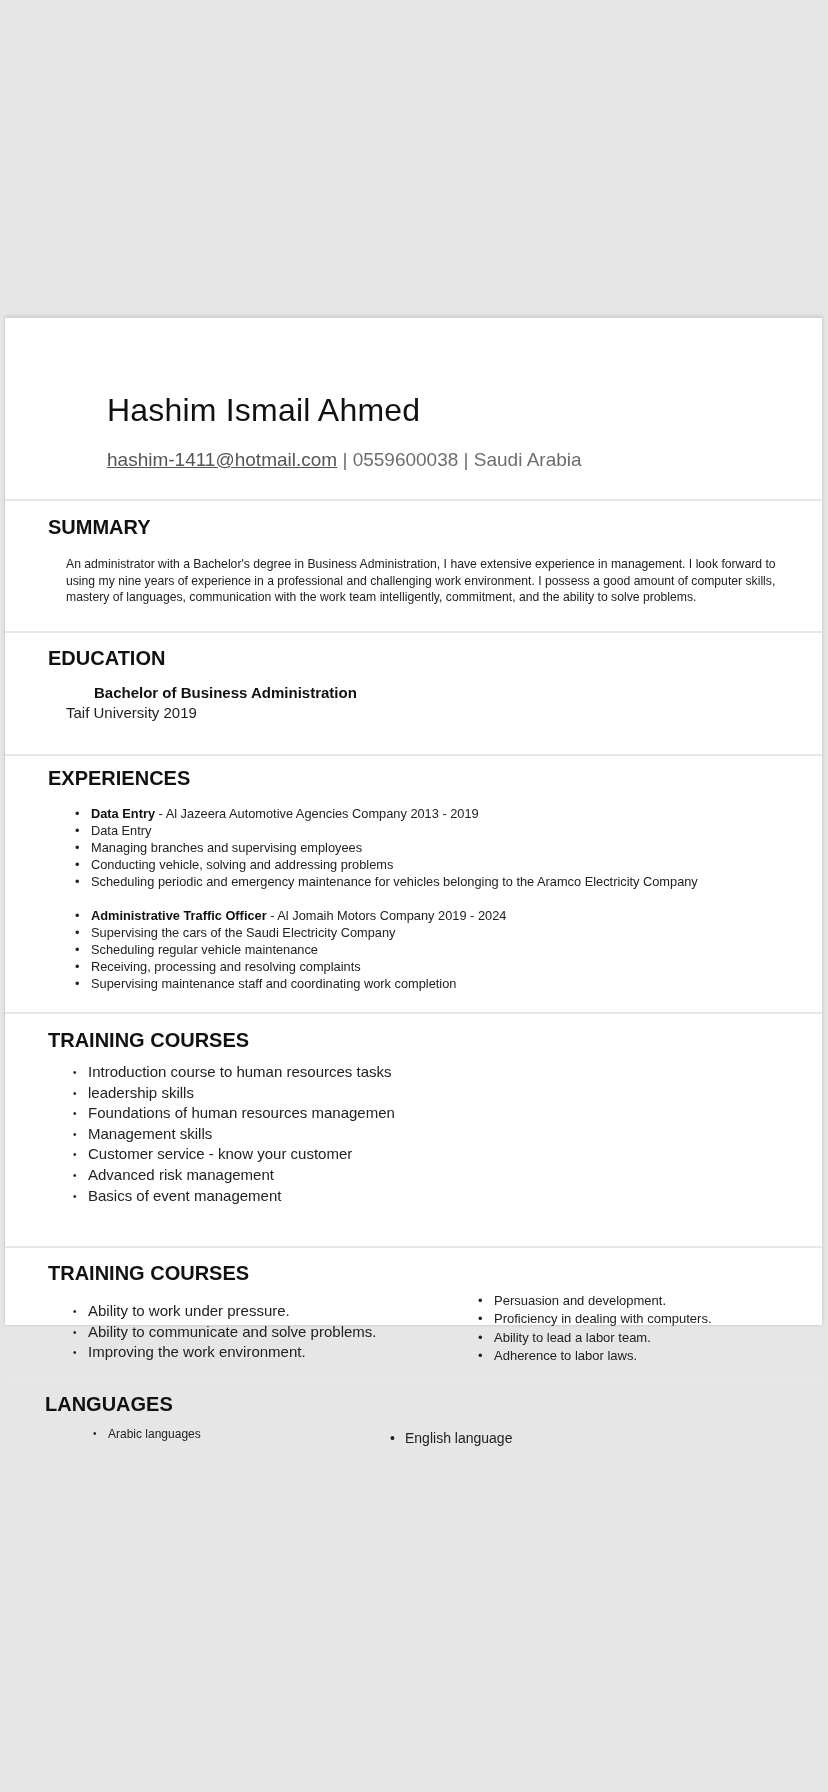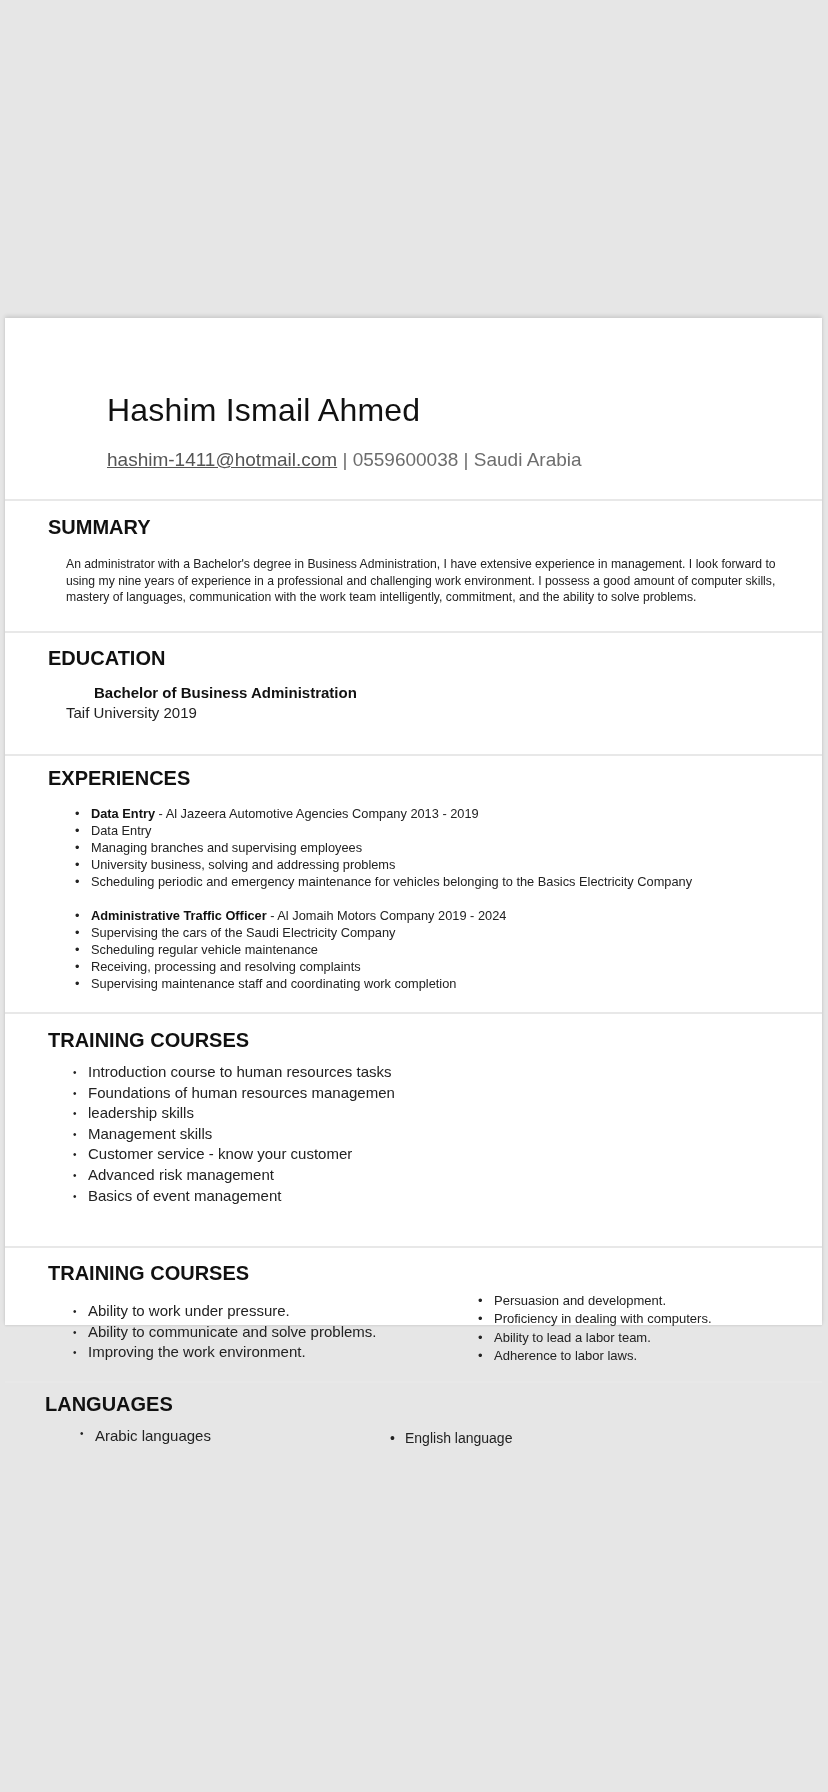--- a/index.html
+++ b/index.html
@@ -49,21 +49,21 @@
   .exp b { font-weight:bold; color:#111; }
 
   .train1 { position:absolute; left:64px; font-size:15px; line-height:20.6px; }
   .train1 li::before { font-size:10px; top:1px; left:4px; }
 
   .train2a { position:absolute; left:64px; font-size:15px; line-height:20.6px; }
   .train2a li::before { font-size:10px; top:1px; left:4px; }
   .train2b { position:absolute; left:470px; font-size:13px; line-height:18.4px; }
   .train2b li::before { left:3px; }
 
-  .lang1 { position:absolute; left:71px; font-size:15px; }
+  .lang1 { position:absolute; left:84px; font-size:12px; }
   .lang1 li::before { font-size:10px; top:1px; }
   .lang2 { position:absolute; left:381px; font-size:14px;text-align:center; }
 </style>
 </head>
 <body>
 
 <div class="page">
 
   <div class="name">Hashim Ismail Ahmed</div>
   <div class="contact">
@@ -78,37 +78,37 @@
   <div class="heading" style="top:329px">EDUCATION</div>
   <div class="edu-degree" style="top:366px">Bachelor of Business Administration</div>
   <div class="edu-school" style="top:386px">Taif University 2019</div>
   <div class="divider" style="top:436px"></div>
 
   <div class="heading" style="top:449px">EXPERIENCES</div>
   <ul class="bl exp" style="top:487px">
     <li><b>Data Entry</b><span> - Al Jazeera Automotive Agencies Company  2013 - 2019</span></li>
     <li>Data Entry</li>
     <li>Managing branches and supervising employees</li>
-    <li>University business, solving and addressing problems</li>
-    <li>Scheduling periodic and emergency maintenance for vehicles belonging to the Basics Electricity Company</li>
+    <li>Conducting vehicle, solving and addressing problems</li>
+    <li>Scheduling periodic and emergency maintenance for vehicles belonging to the Aramco Electricity Company</li>
   </ul>
   <ul class="bl exp" style="top:589px">
     <li><b>Administrative Traffic Officer</b><span> - Al Jomaih Motors Company 2019 - 2024</span></li>
     <li>Supervising the cars of the Saudi Electricity Company</li>
     <li>Scheduling regular vehicle maintenance</li>
     <li>Receiving, processing and resolving complaints</li>
     <li>Supervising maintenance staff and coordinating work completion</li>
   </ul>
   <div class="divider" style="top:694px"></div>
 
   <div class="heading" style="top:711px">TRAINING COURSES</div>
   <ul class="bl train1" style="top:744px">
     <li>Introduction course to human resources tasks</li>
+    <li>leadership skills</li>
     <li>Foundations of human resources managemen</li>
-    <li>leadership skills</li>
     <li>Management skills</li>
     <li>Customer service - know your customer</li>
     <li>Advanced risk management</li>
     <li>Basics of event management</li>
   </ul>
   <div class="divider" style="top:928px"></div>
 
   <div class="heading" style="top:944px">TRAINING COURSES</div>
   <ul class="bl train2a" style="top:983px">
     <li>Ability to work under pressure.</li>

